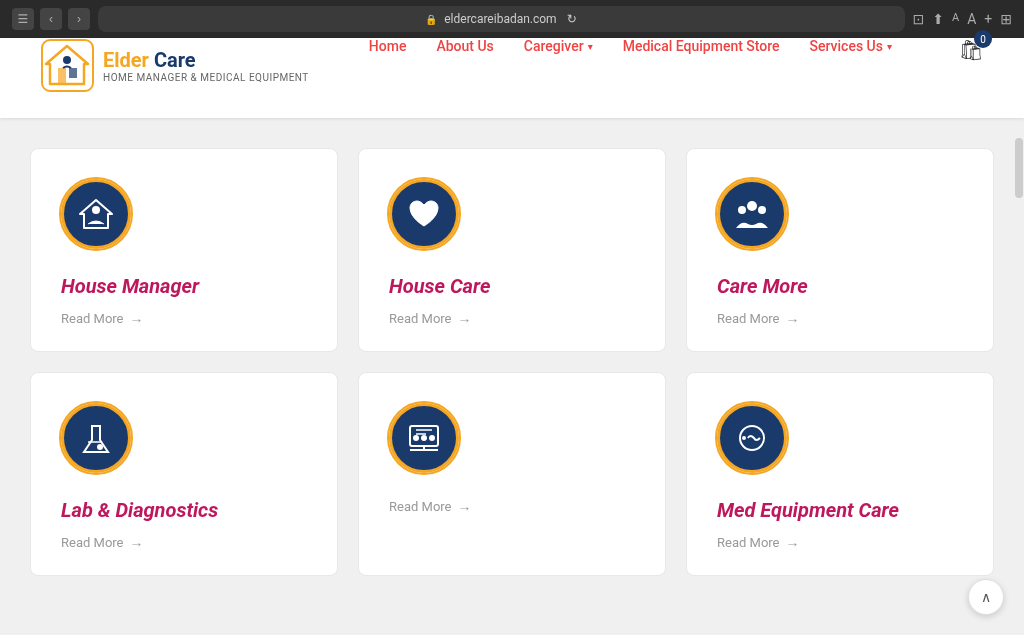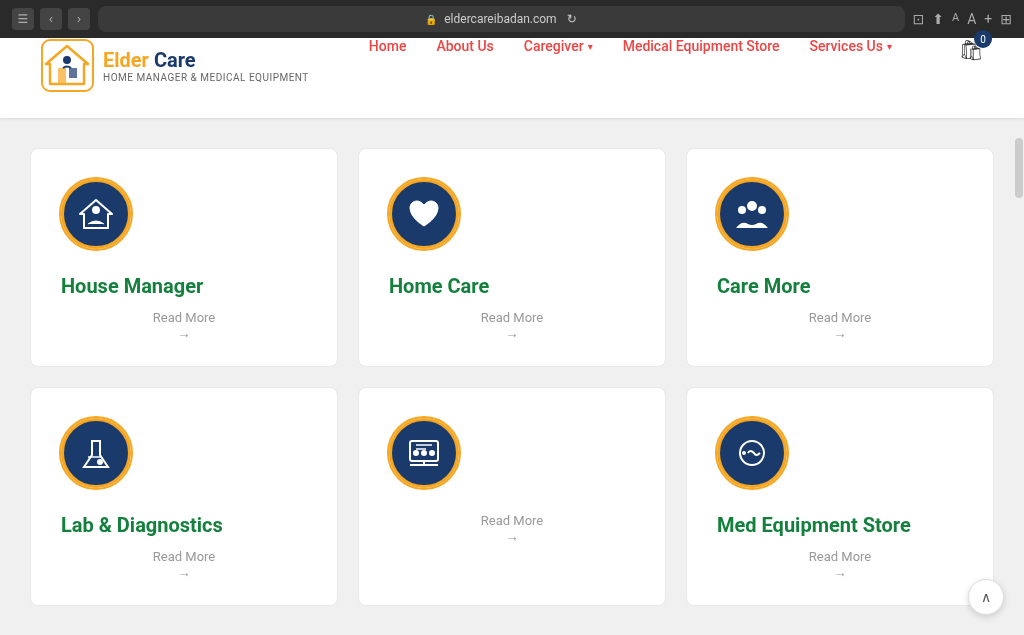--- a/index.html
+++ b/index.html
@@ -211,32 +211,33 @@
       content: '';
       position: absolute;
       inset: -5px;
       border-radius: 50%;
       border: 2px solid #f5a623;
     }
 
     .service-title {
       font-size: 20px;
       font-weight: 700;
-      color: #15803d;
+      color: #be185d;
       margin-bottom: 12px;
+      font-style: italic;
     }
 
     .read-more {
       display: flex;
       align-items: center;
+      gap: 6px;
       color: #999;
       font-size: 13px;
       cursor: pointer;
       text-decoration: none;
-      flex-direction: column;
     }
 
     .read-more-arrow {
       font-size: 14px;
     }
 
     
     .scroll-top {
       position: fixed;
       bottom: 20px;
@@ -350,21 +351,21 @@
         <span class="read-more-arrow">→</span>
       </a>
     </div>
 
     <div class="service-card">
       <div class="service-icon-wrapper">
         <svg width="36" height="36" viewBox="0 0 36 36">
           <path d="M18,30 C18,30 4,22 4,12 C4,8 7,5 11,5 C14,5 16,7 18,9 C20,7 22,5 25,5 C29,5 32,8 32,12 C32,22 18,30 18,30Z" fill="#fff" stroke="#fff"></path>
         </svg>
       </div>
-      <div class="service-title">Home Care</div>
+      <div class="service-title">House Care</div>
       <a class="read-more">
         <span>Read More</span>
         <span class="read-more-arrow">→</span>
       </a>
     </div>
 
     <div class="service-card">
       <div class="service-icon-wrapper">
         <svg width="36" height="36" viewBox="0 0 36 36">
           <circle cx="18" cy="10" r="5" fill="#fff"></circle>
@@ -416,21 +417,21 @@
     </div>
 
     <div class="service-card">
       <div class="service-icon-wrapper">
         <svg width="36" height="36" viewBox="0 0 36 36">
           <circle cx="18" cy="18" r="12" fill="none" stroke="#fff" stroke-width="2"></circle>
           <path d="M14,18 Q16,14 20,18 Q22,22 26,18" fill="none" stroke="#fff" stroke-width="2"></path>
           <circle cx="10" cy="18" r="2" fill="#fff"></circle>
         </svg>
       </div>
-      <div class="service-title">Med Equipment Store</div>
+      <div class="service-title">Med Equipment Care</div>
       <a class="read-more">
         <span>Read More</span>
         <span class="read-more-arrow">→</span>
       </a>
     </div>
 
   </div>
 </div>
 
 <div class="scrollbar">

